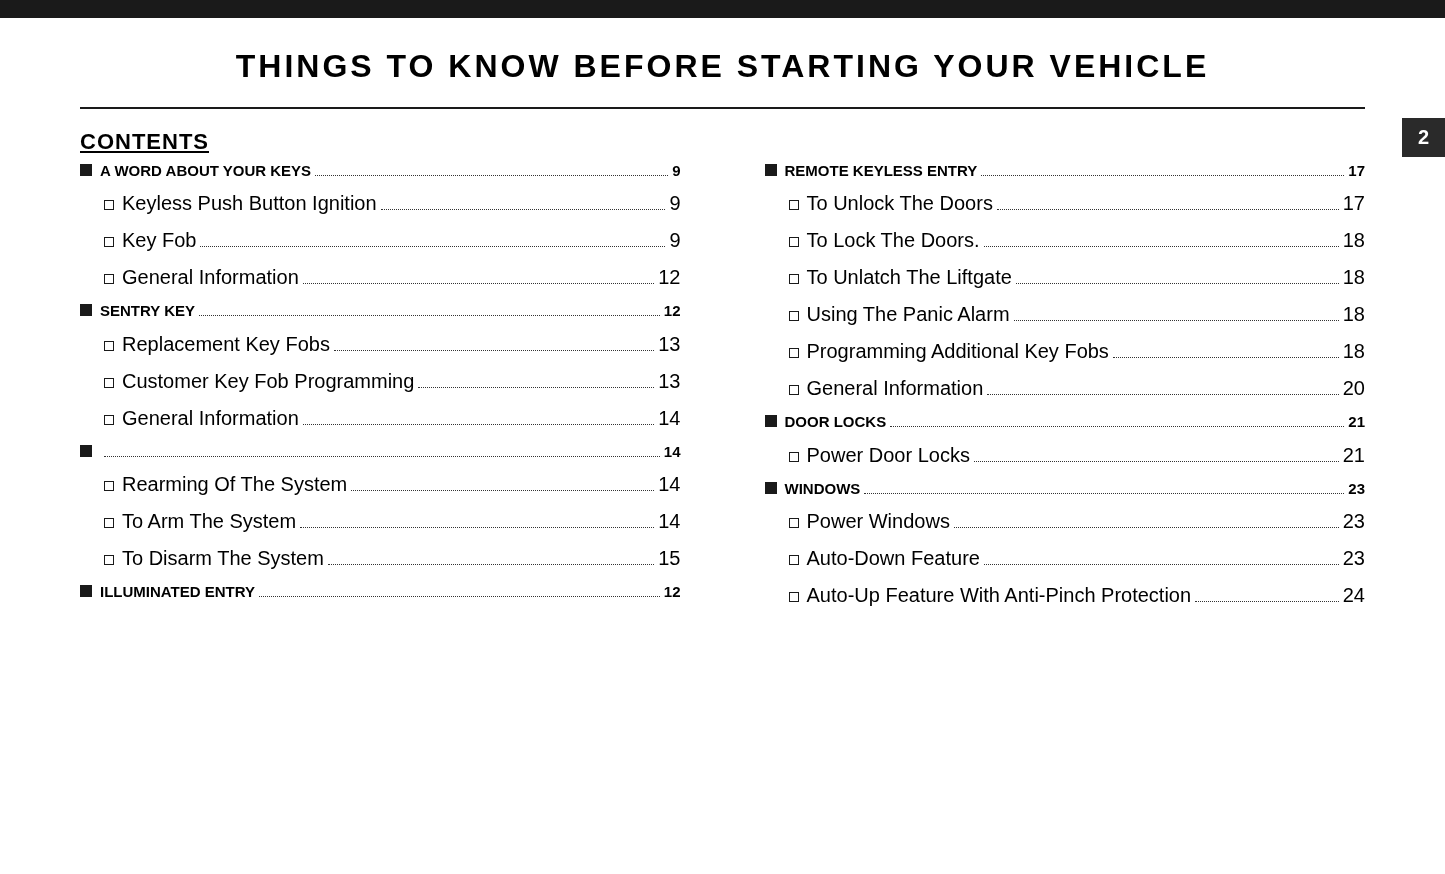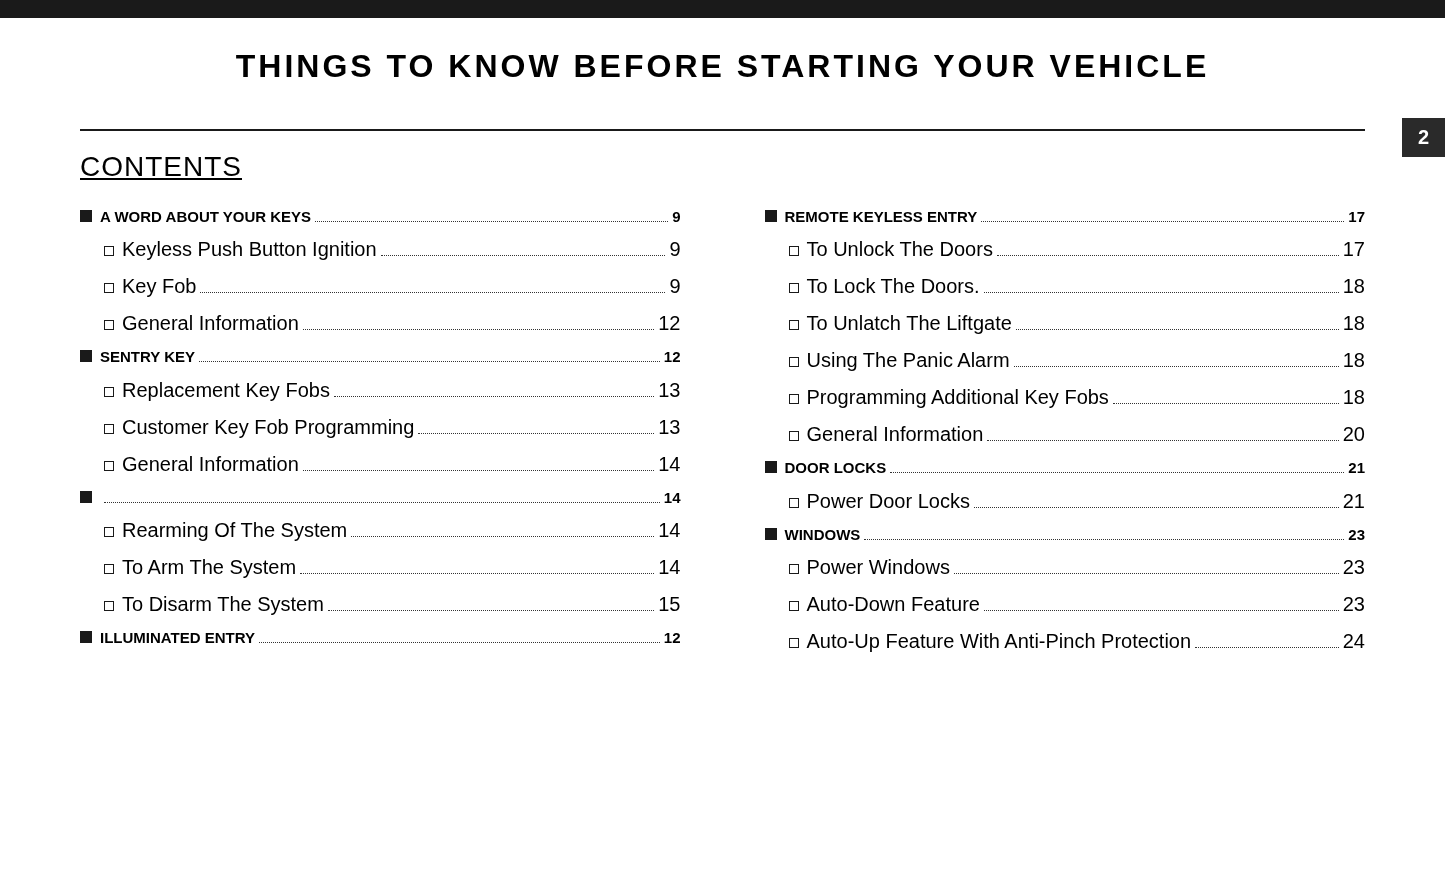--- a/index.html
+++ b/index.html
@@ -22,41 +22,40 @@
     .page-container {
       padding: 30px 80px 40px 80px;
       position: relative;
     }
 
     .page-title {
       text-align: center;
       font-size: 32px;
       font-weight: bold;
       letter-spacing: 3px;
-      margin-bottom: 44px;
+      margin-bottom: 22px;
       font-family: Arial, sans-serif;
     }
 
     .page-number-tab {
       position: absolute;
       right: 0;
       top: 100px;
       background: #2a2a2a;
       color: #fff;
       font-size: 20px;
       font-weight: bold;
       padding: 8px 16px;
       font-family: Arial, sans-serif;
     }
 
     .contents-heading {
-      font-size: 28px;
-      font-weight: normal;
+      font-size: 22px;
+      font-weight: bold;
       text-decoration: underline;
-      margin-bottom: 18px;
       font-family: Arial, sans-serif;
       letter-spacing: 1px;
     }
 
     .toc-wrapper {
       display: flex;
       gap: 84px;
     }
 
     .toc-column {

